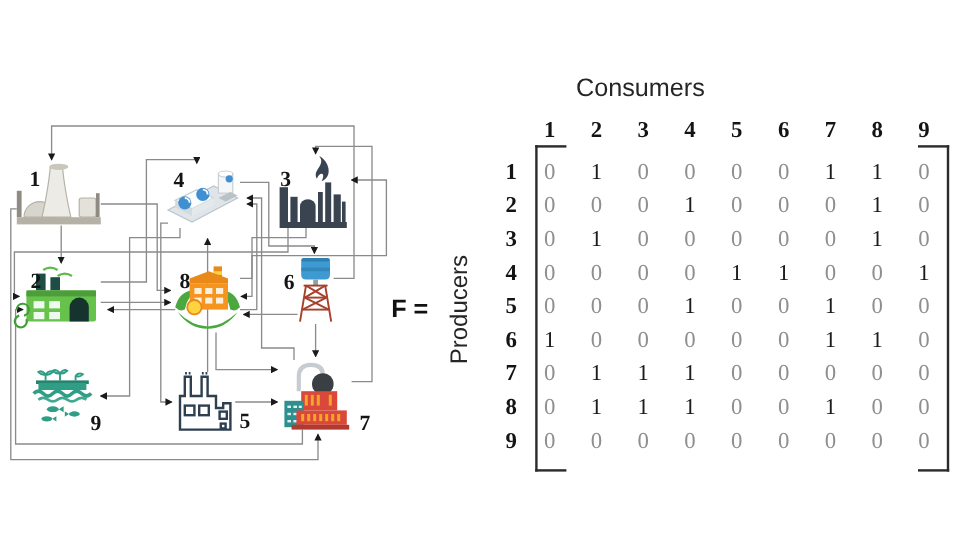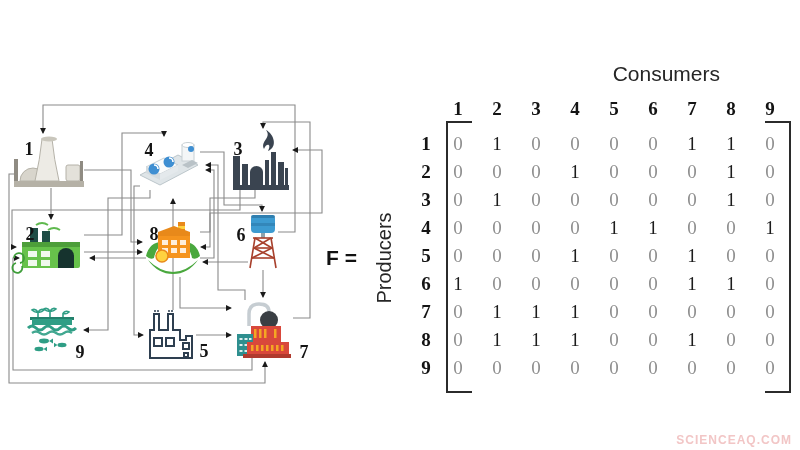--- a/index.html
+++ b/index.html
@@ -1,19 +1,19 @@
 <!DOCTYPE html>
 <html><head>
 <meta charset="utf-8">
 <style>
   html,body{margin:0;padding:0;background:#ffffff;}
   .stage{position:relative;width:800px;height:450px;background:#ffffff;overflow:hidden;
          font-family:"Liberation Sans",sans-serif;}
   svg text{font-family:"Liberation Serif","DejaVu Serif",serif;}
-  .consumers-title{position:absolute;left:480px;top:62px;width:240px;text-align:right;
+  .consumers-title{position:absolute;left:480px;top:62px;width:240px;text-align:left;
       font-size:21px;color:#262626;}
   .producers-title{position:absolute;left:384px;top:258px;transform:translate(-50%,-50%) rotate(-90deg);
       font-size:20px;color:#262626;white-space:nowrap;}
   .f-label{position:absolute;left:326px;top:246px;font-size:21px;font-weight:bold;color:#111;}
   .bracket{position:absolute;top:121px;width:24px;height:268px;}
   .bracket.left{left:446px;border-left:2.5px solid #2b2b2b;border-top:2.5px solid #2b2b2b;border-bottom:2.5px solid #2b2b2b;}
   .bracket.right{left:765px;border-right:2.5px solid #2b2b2b;border-top:2.5px solid #2b2b2b;border-bottom:2.5px solid #2b2b2b;}
   .mcell,.mcol,.mrow{position:absolute;width:22px;height:22px;line-height:22px;text-align:center;
       font-family:"Liberation Serif","DejaVu Serif",serif;font-size:19px;}
   .mcol,.mrow{font-weight:bold;color:#141414;}
@@ -328,14 +328,13 @@
       <span class="mcell zero" style="left: 486px; top: 356.98px;">0</span>
       <span class="mcell zero" style="left: 525px; top: 356.98px;">0</span>
       <span class="mcell zero" style="left: 564px; top: 356.98px;">0</span>
       <span class="mcell zero" style="left: 603px; top: 356.98px;">0</span>
       <span class="mcell zero" style="left: 642px; top: 356.98px;">0</span>
       <span class="mcell zero" style="left: 681px; top: 356.98px;">0</span>
       <span class="mcell zero" style="left: 720px; top: 356.98px;">0</span>
       <span class="mcell zero" style="left: 759px; top: 356.98px;">0</span>
     </div>
 
-  <div class="watermark">SCIENCEAQ.COM</div>
 </div>
 
 </body></html>

